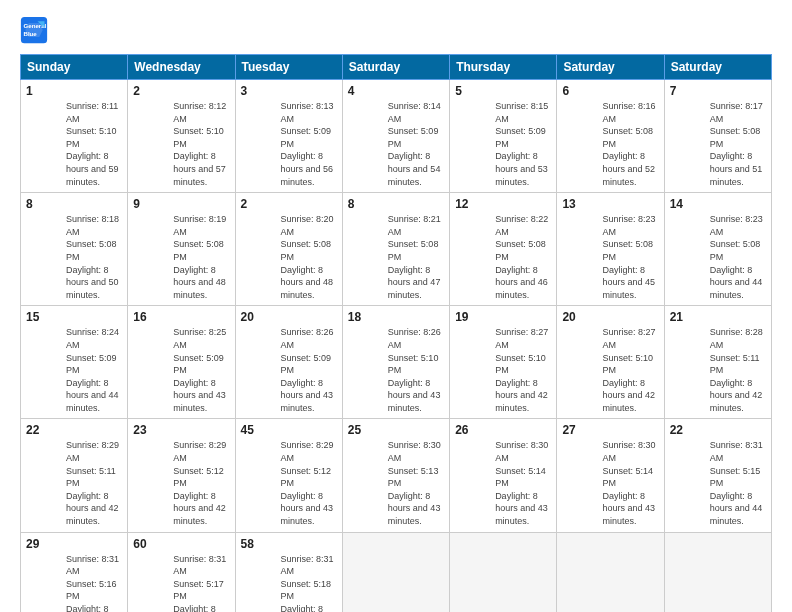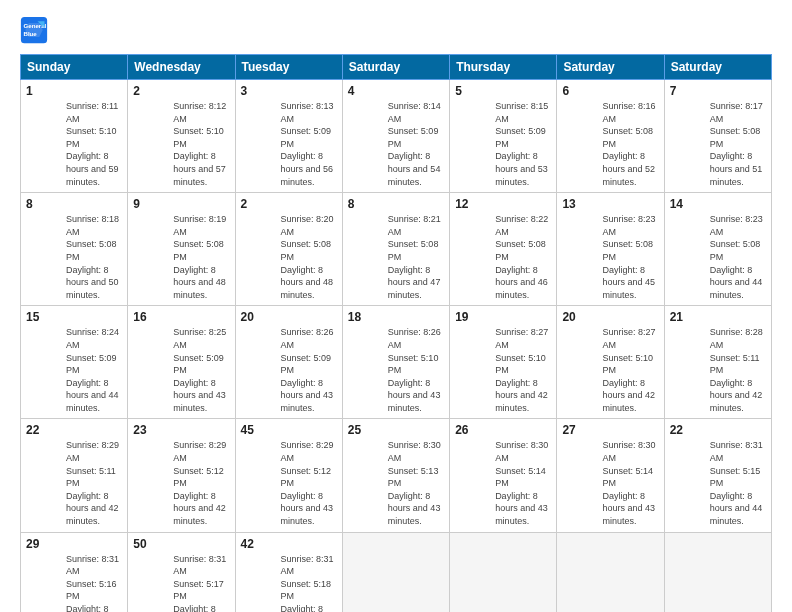--- a/index.html
+++ b/index.html
@@ -250,25 +250,25 @@
             <span class="day-num">22</span>
             <div class="cell-text">Sunrise: 8:31 AM<br>Sunset: 5:15 PM<br>Daylight: 8 hours and 44 minutes.</div>
           </td>
         </tr>
         <tr>
           <td>
             <span class="day-num">29</span>
             <div class="cell-text">Sunrise: 8:31 AM<br>Sunset: 5:16 PM<br>Daylight: 8 hours and 45 minutes.</div>
           </td>
           <td>
-            <span class="day-num">50</span>
+            <span class="day-num">60</span>
             <div class="cell-text">Sunrise: 8:31 AM<br>Sunset: 5:17 PM<br>Daylight: 8 hours and 45 minutes.</div>
           </td>
           <td>
-            <span class="day-num">42</span>
+            <span class="day-num">58</span>
             <div class="cell-text">Sunrise: 8:31 AM<br>Sunset: 5:18 PM<br>Daylight: 8 hours and 46 minutes.</div>
           </td>
           <td class="empty"></td>
           <td class="empty"></td>
           <td class="empty"></td>
           <td class="empty"></td>
         </tr>
       </tbody>
   </table>
 </div>

